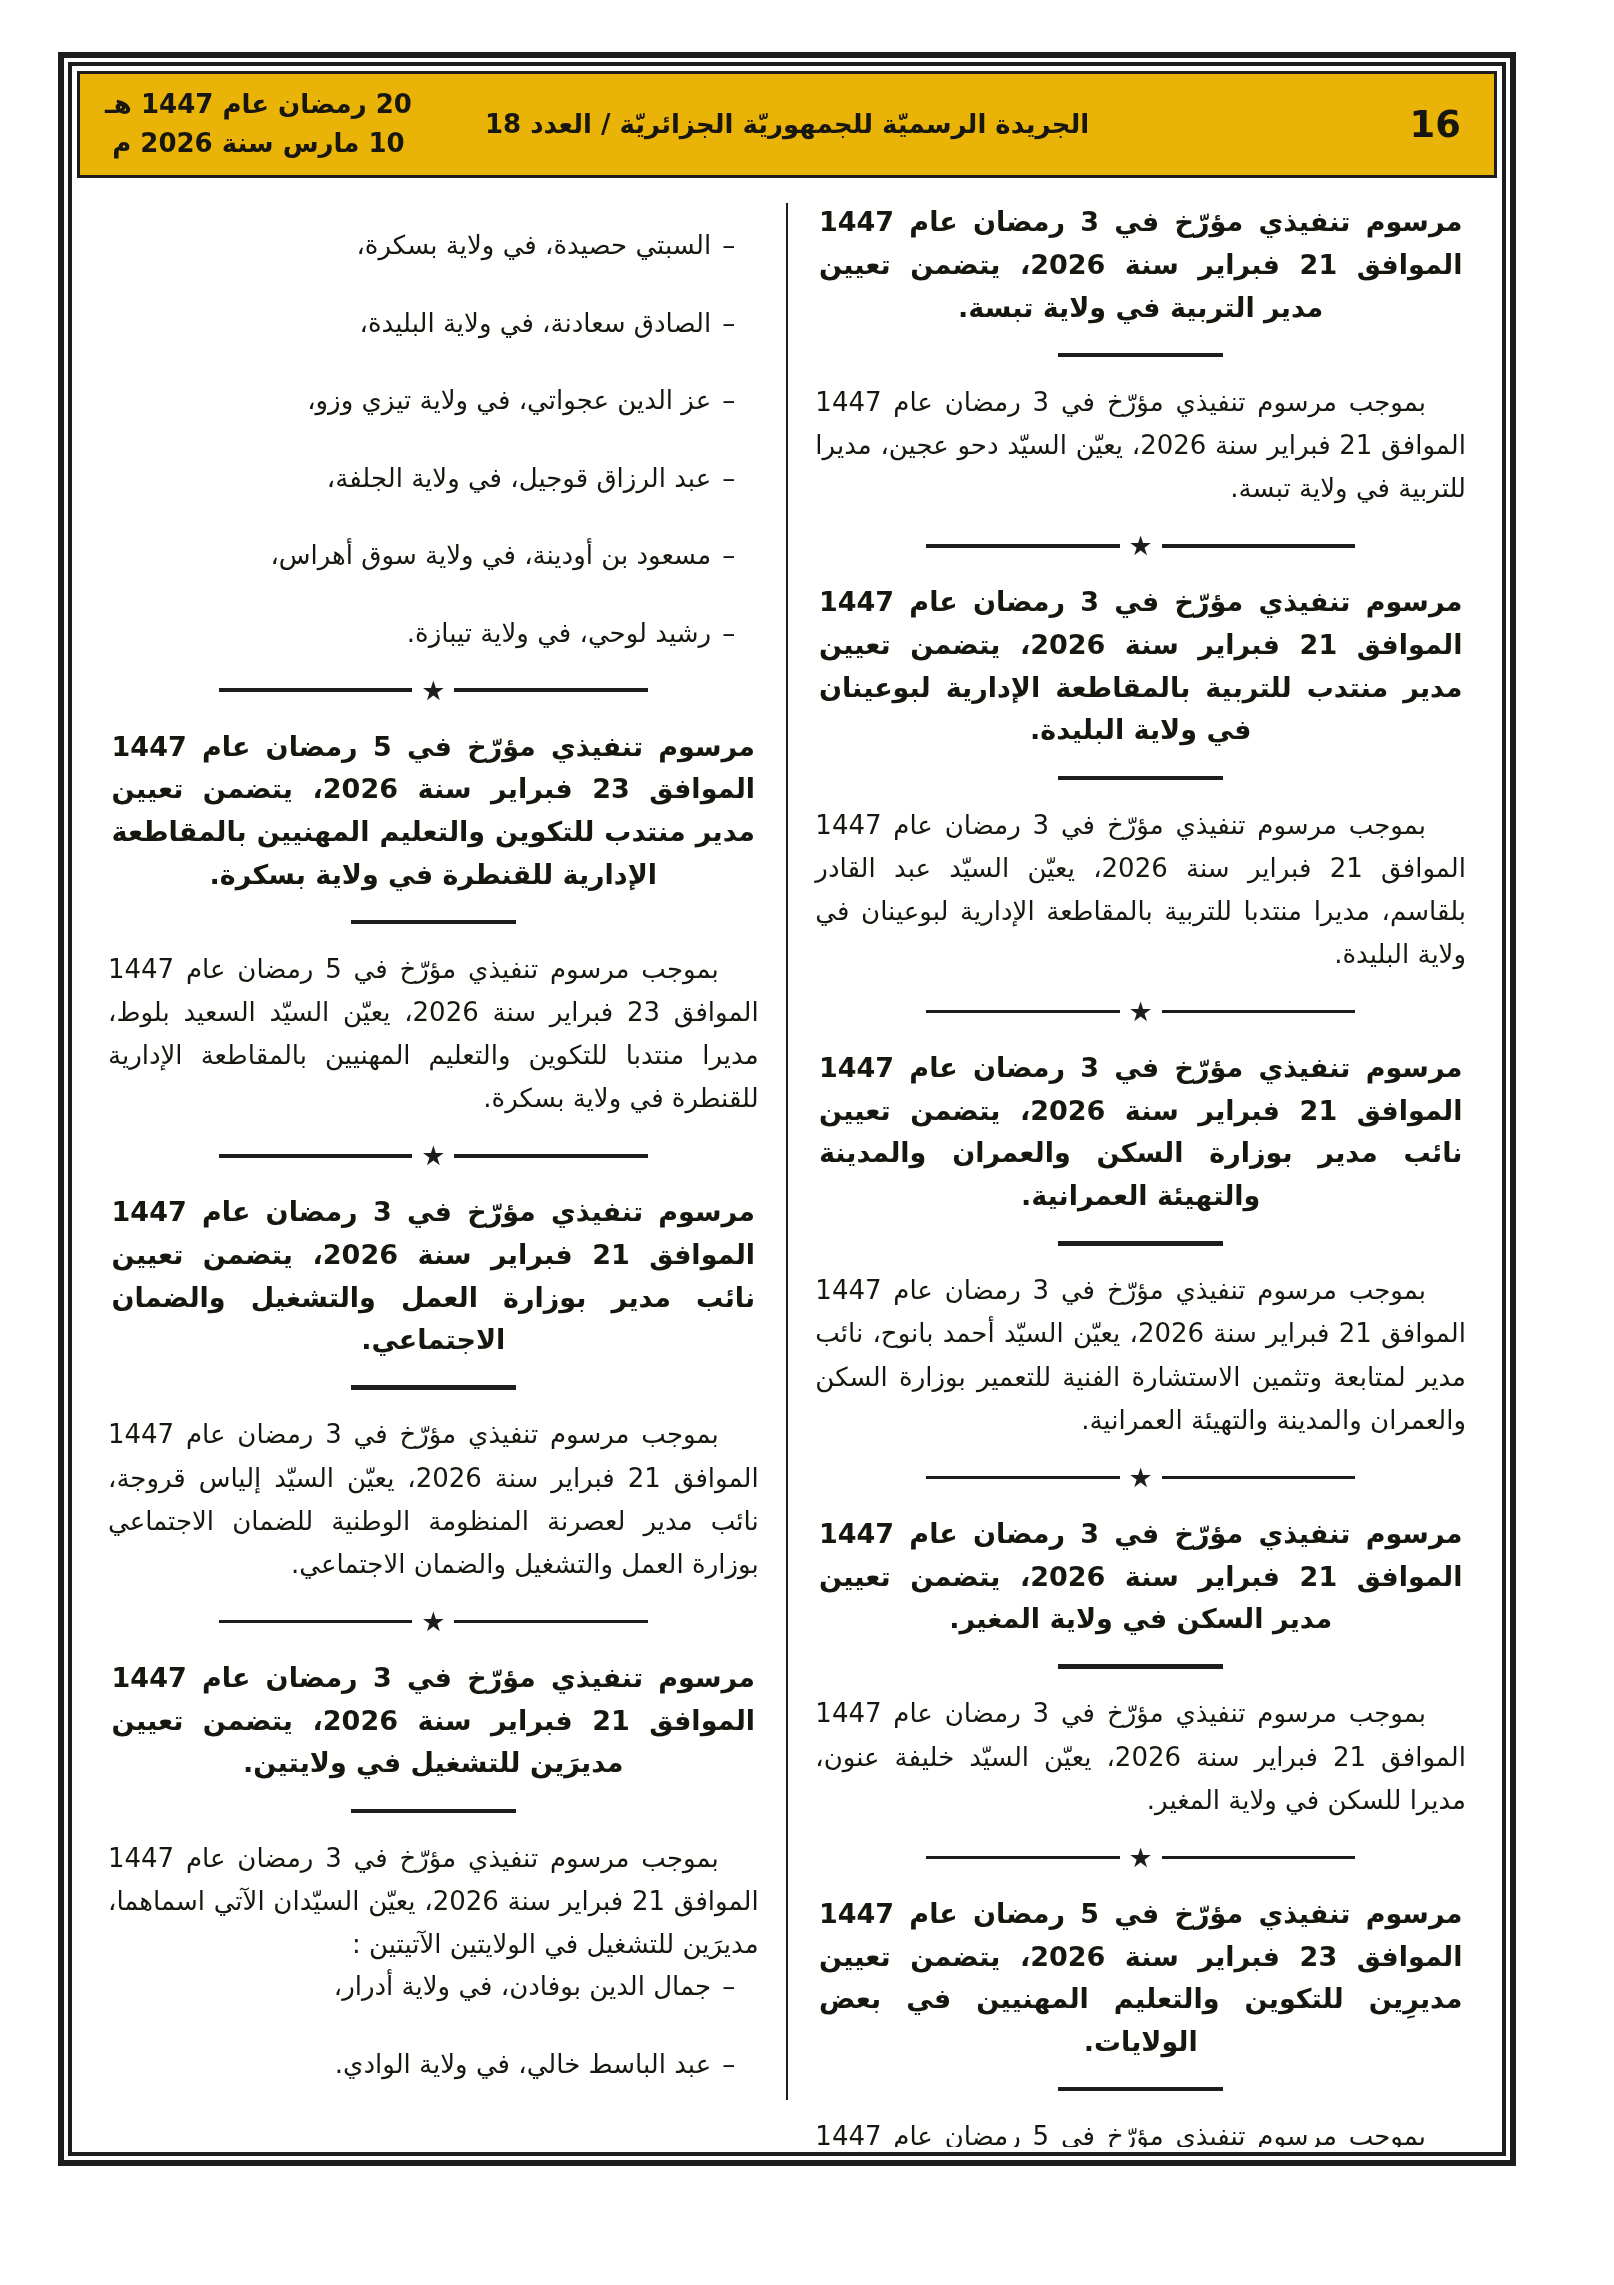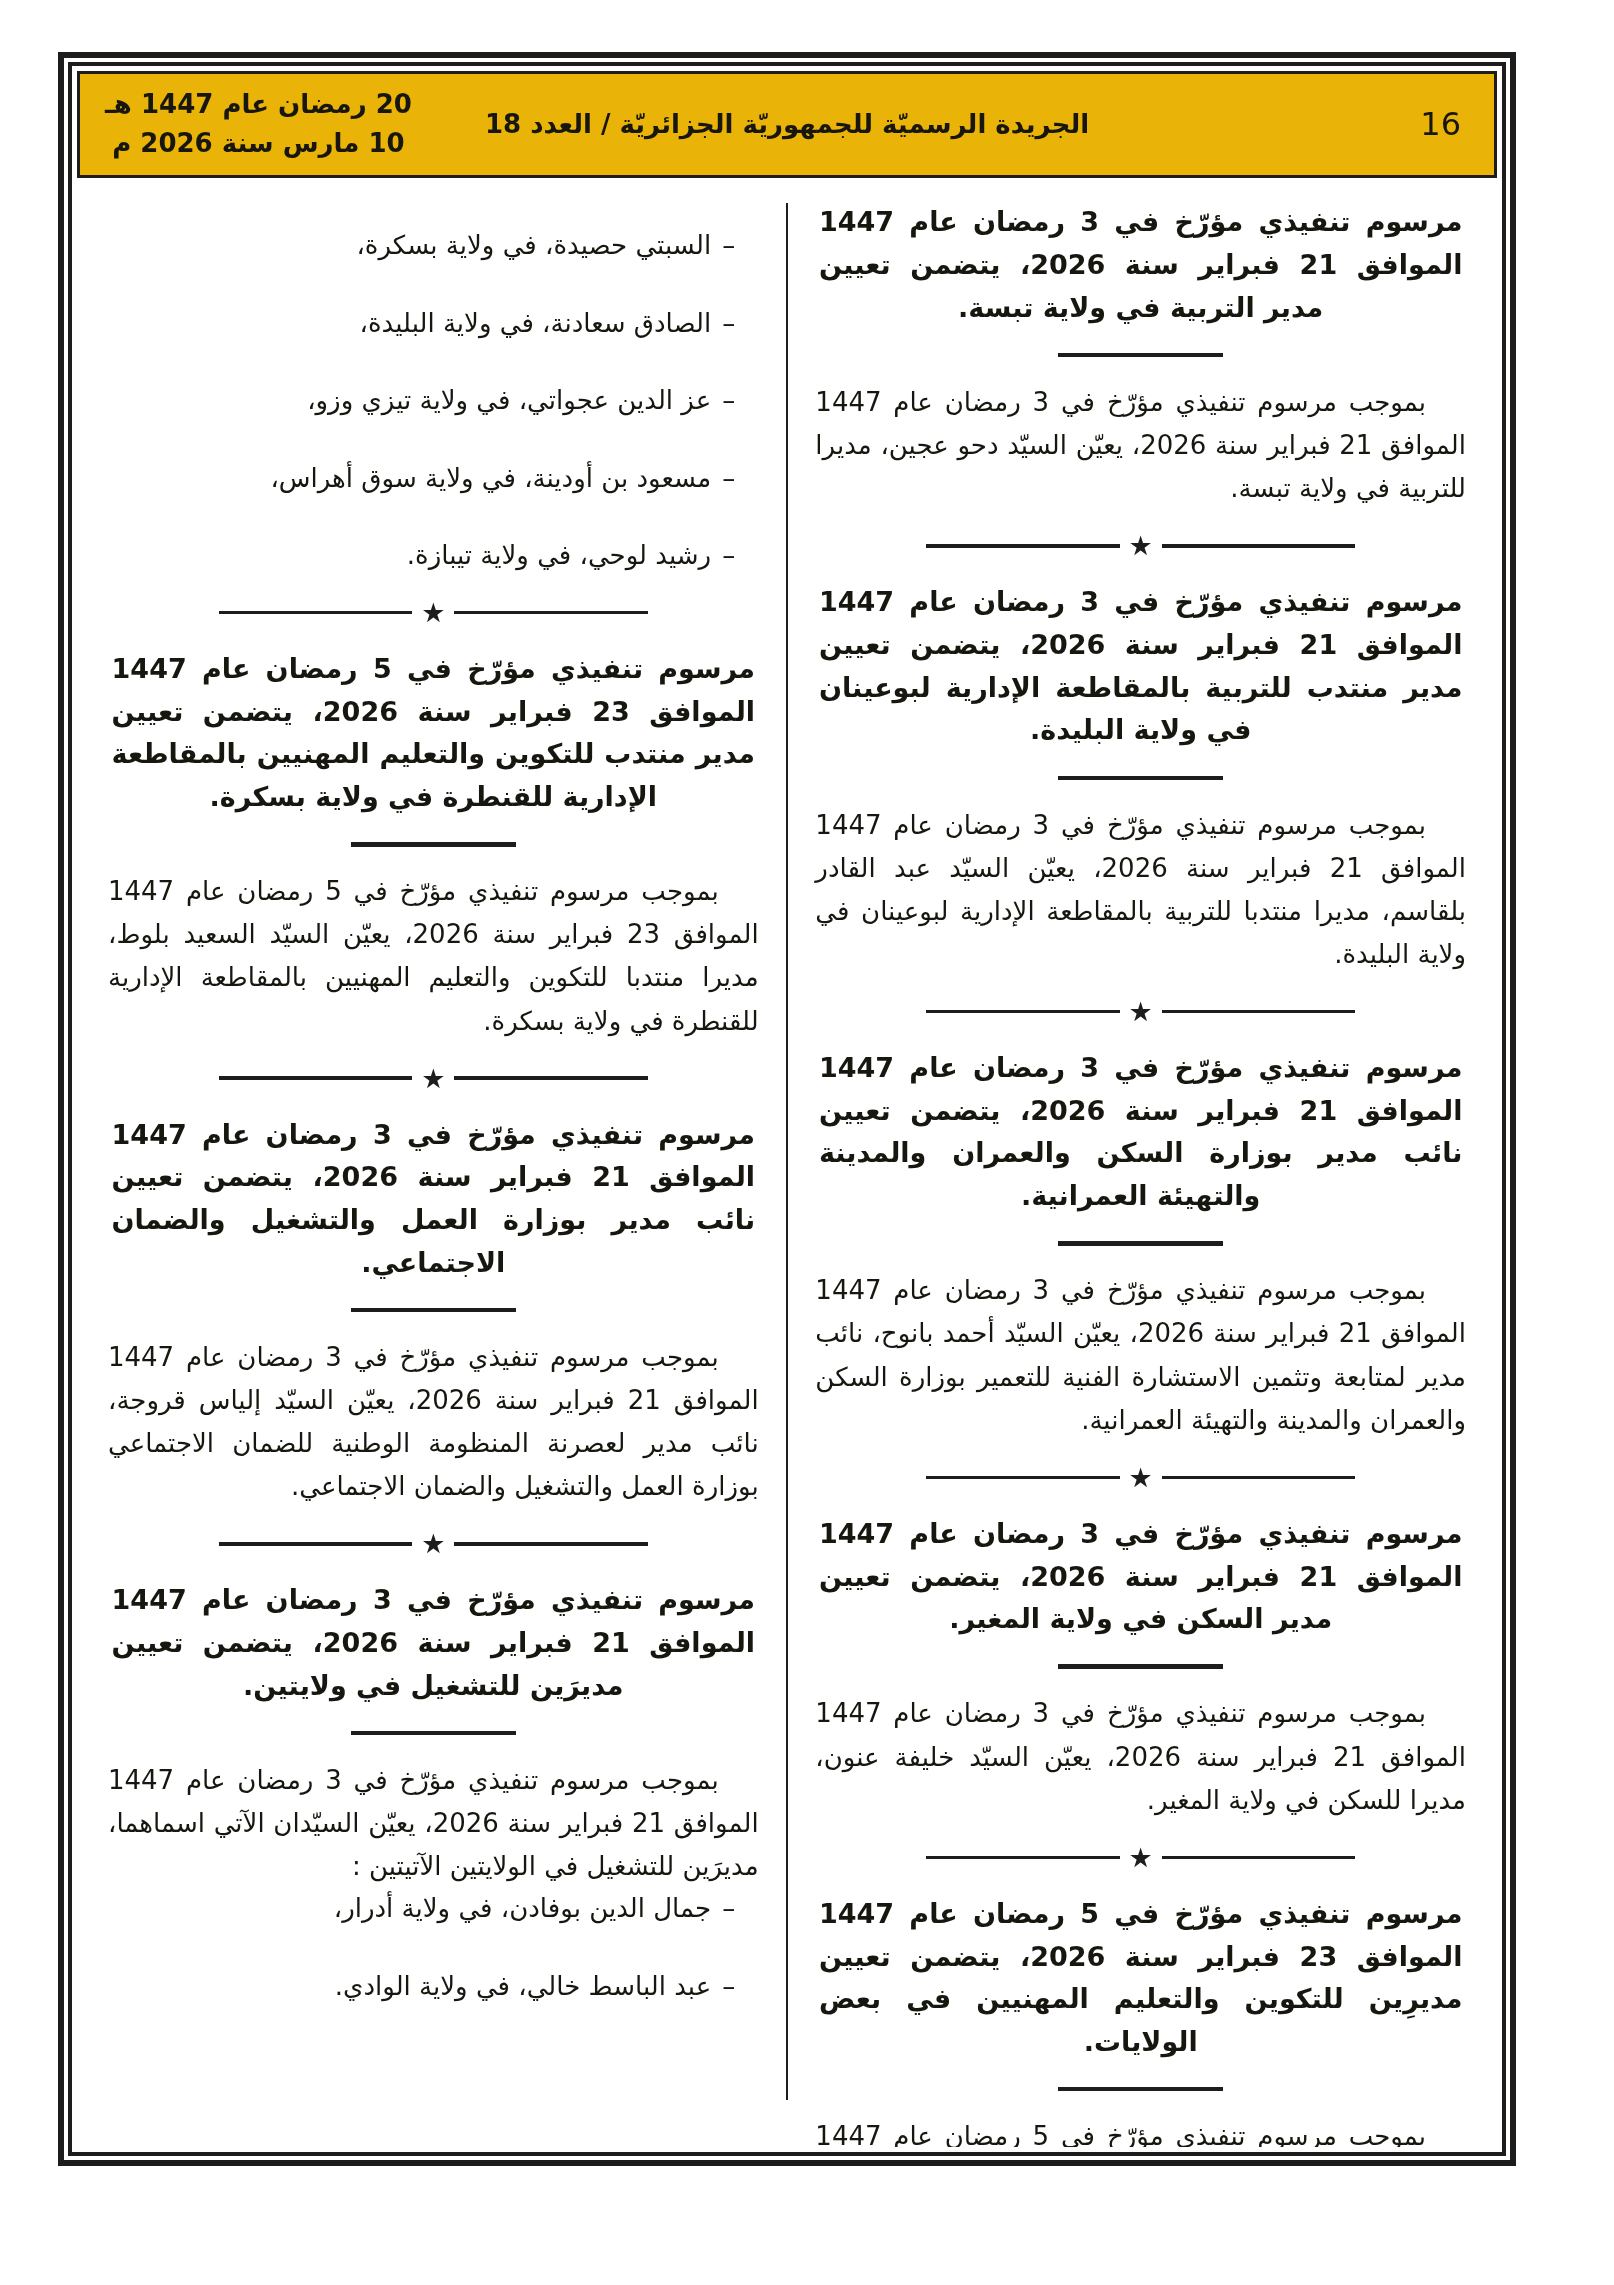--- a/index.html
+++ b/index.html
@@ -63,22 +63,22 @@
   .masthead-title {
     font-weight: 700;
     font-size: 26px;
     white-space: nowrap;
   }
   .page-number {
     position: absolute;
     right: 33px;
     top: 50%;
     transform: translateY(-50%);
-    font-weight: 400;
-    font-size: 32px;
+    font-weight: 700;
+    font-size: 37px;
   }
   .content {
     flex: 1;
     display: flex;
     flex-direction: row;
     padding: 23.5px 31px 7.2px;
     overflow: hidden;
   }
   .column {
     flex: 1;
@@ -204,20 +204,21 @@
               <div class="heading-rule"></div>
               <p class="decree-body">بموجب مرسوم تنفيذي مؤرّخ في 5 رمضان عام 1447 الموافق 23 فبراير سنة 2026، يعيّن السادة الآتية أسماؤهم، مديرِين للتكوين والتعليم المهنيين في الولايات الآتية :</p>
             </section>
           </section>
         <div class="col-divider"></div>
         <section class="column" id="col-left">
             <section class="decree">
               <p class="appointee-item"><span class="dash">–</span><span class="item-text">السبتي حصيدة، في ولاية بسكرة،</span></p>
               <p class="appointee-item"><span class="dash">–</span><span class="item-text">الصادق سعادنة، في ولاية البليدة،</span></p>
               <p class="appointee-item"><span class="dash">–</span><span class="item-text">عز الدين عجواتي، في ولاية تيزي وزو،</span></p>
+              <p class="appointee-item"><span class="dash">–</span><span class="item-text">عبد الرزاق قوجيل، في ولاية الجلفة،</span></p>
               <p class="appointee-item"><span class="dash">–</span><span class="item-text">مسعود بن أودينة، في ولاية سوق أهراس،</span></p>
               <p class="appointee-item"><span class="dash">–</span><span class="item-text">رشيد لوحي، في ولاية تيبازة.</span></p>
             </section>
             <div class="star-sep">
               <span class="sep-line"></span>
               <span class="star-glyph">★</span>
               <span class="sep-line"></span>
             </div>
             <section class="decree">
               <h2 class="decree-heading">مرسوم تنفيذي مؤرّخ في 5 رمضان عام 1447 الموافق 23 فبراير سنة 2026، يتضمن تعيين مدير منتدب للتكوين والتعليم المهنيين بالمقاطعة الإدارية للقنطرة في ولاية بسكرة.</h2>

